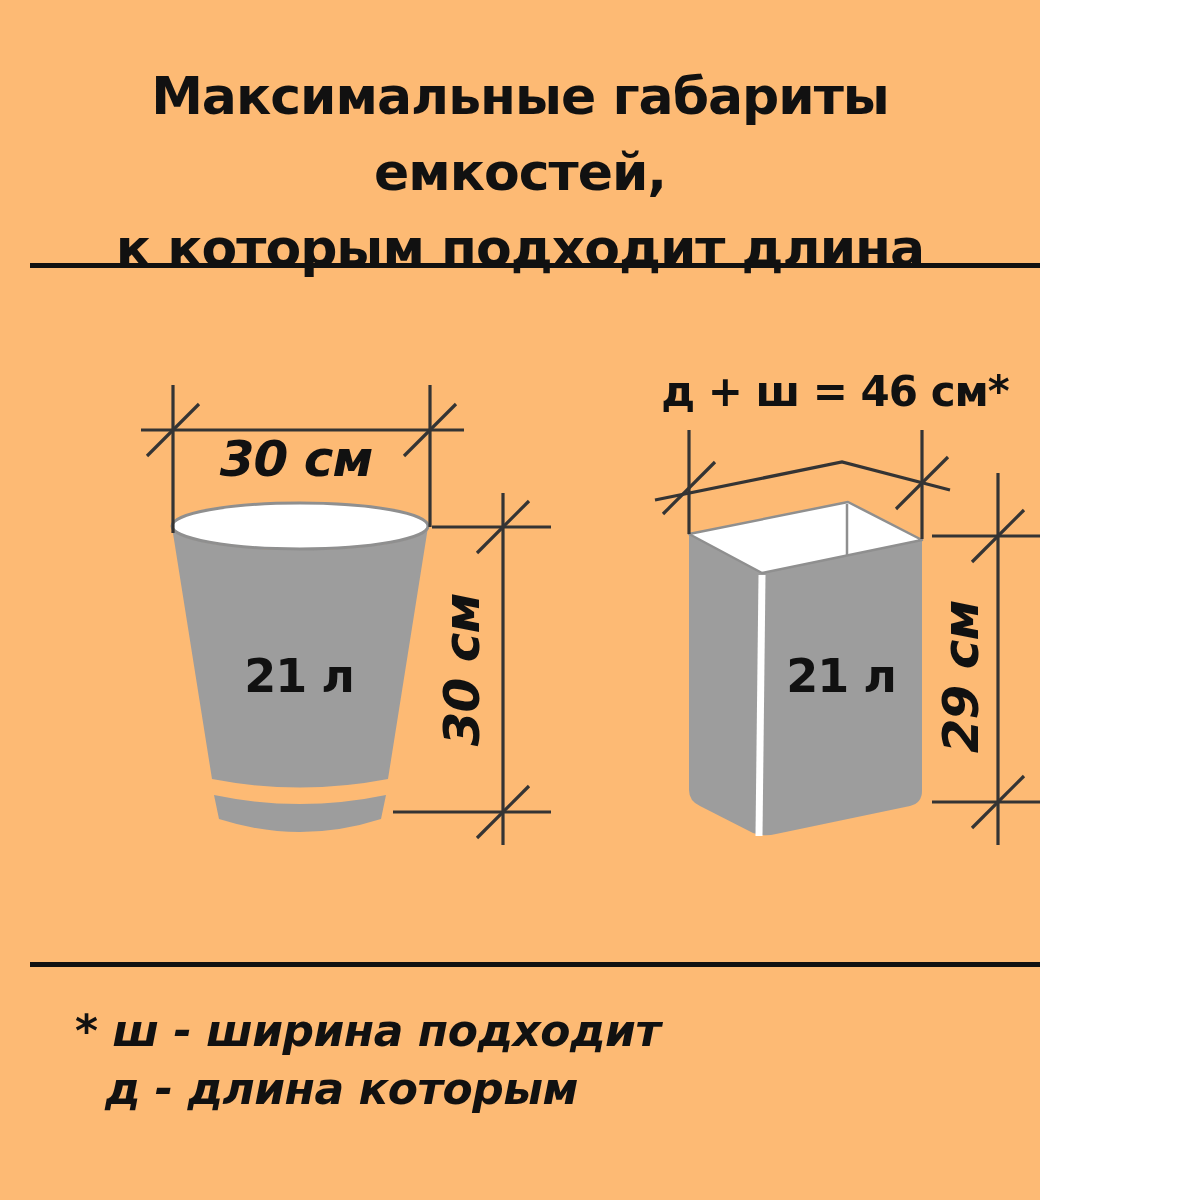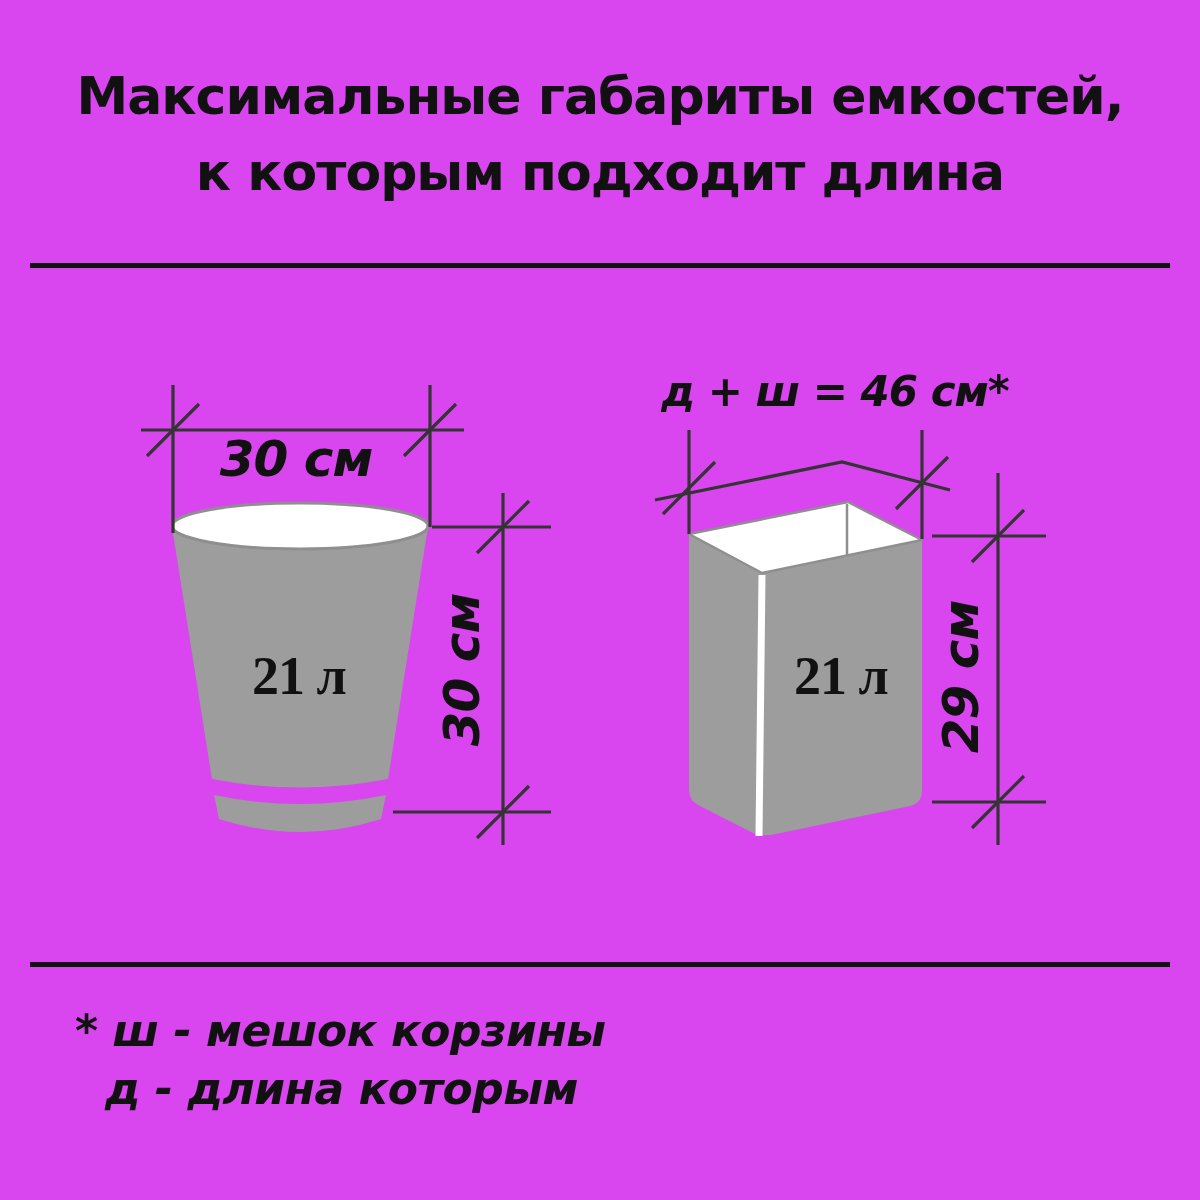--- a/index.html
+++ b/index.html
@@ -1,42 +1,42 @@
 <!DOCTYPE html>
 <html style="--container-fill: #9d9d9d; --outline: #8f8f8f; --dimension-lines: #343434; --text: #111111;"><head>
 <meta charset="utf-8">
 <style>
   html,body { margin:0; padding:0; background:#ffffff; }
   body {
     width:1200px; height:1200px;
     font-family:"DejaVu Sans","Liberation Sans",sans-serif;
     color:var(--text,#111);
   }
-  .page { position:relative; width:1200px; height:1200px; overflow:hidden; background:#d946ef; }
+  .page { position:relative; width:1040px; height:1200px; overflow:hidden; background:#fdba74; }
 
   .title {
     position:absolute; top:58px; left:0; width:100%;
     text-align:center; font-weight:bold; font-size:52px; line-height:76px;
     letter-spacing:-1px; color:var(--text,#111);
   }
 
   .divider { position:absolute; left:30px; width:1140px; height:5px; background:var(--text,#111); }
   .divider-top { top:263px; }
   .divider-bottom { top:962px; }
 
   svg.diagram { position:absolute; left:0; top:0; }
 
   .label {
     position:absolute; white-space:nowrap; font-weight:bold;
     color:var(--text,#111); letter-spacing:-1px;
     transform:translate(-50%,-50%);
   }
   .dim-label { font-style:italic; font-size:50px; }
-  .formula-label { font-style:italic; font-size:42px; }
-  .vol-label { font-size:54px;font-family:Liberation Serif, serif; }
+  .formula-label { font-size:42px; }
+  .vol-label { font-size:46px; }
   .rotated { transform:translate(-50%,-50%) rotate(-90deg); }
 
   .footnote {
     position:absolute; left:75px; top:1002px;
     font-weight:bold; font-style:italic; font-size:44px; line-height:58px;
     letter-spacing:-0.5px; color:var(--text,#111);
   }
   .footnote .line2 { padding-left:30px; }
 
   
@@ -115,17 +115,17 @@
 
   <div class="label vol-label" style="left:299px; top:676px;">21 л</div>
 
   <div class="label formula-label" style="left:835px; top:391px;">д + ш = 46 см*</div>
 
   <div class="label vol-label" style="left:841px; top:676px;">21 л</div>
 
   <div class="label dim-label rotated" style="left:961px; top:677px;">29 см</div>
 
   <div class="footnote">
-    <div class="line1">* ш - мешок корзины</div>
+    <div class="line1">* ш - ширина подходит</div>
     <div class="line2">д  - длина которым</div>
   </div>
 
 </div>
 
 </body></html>

